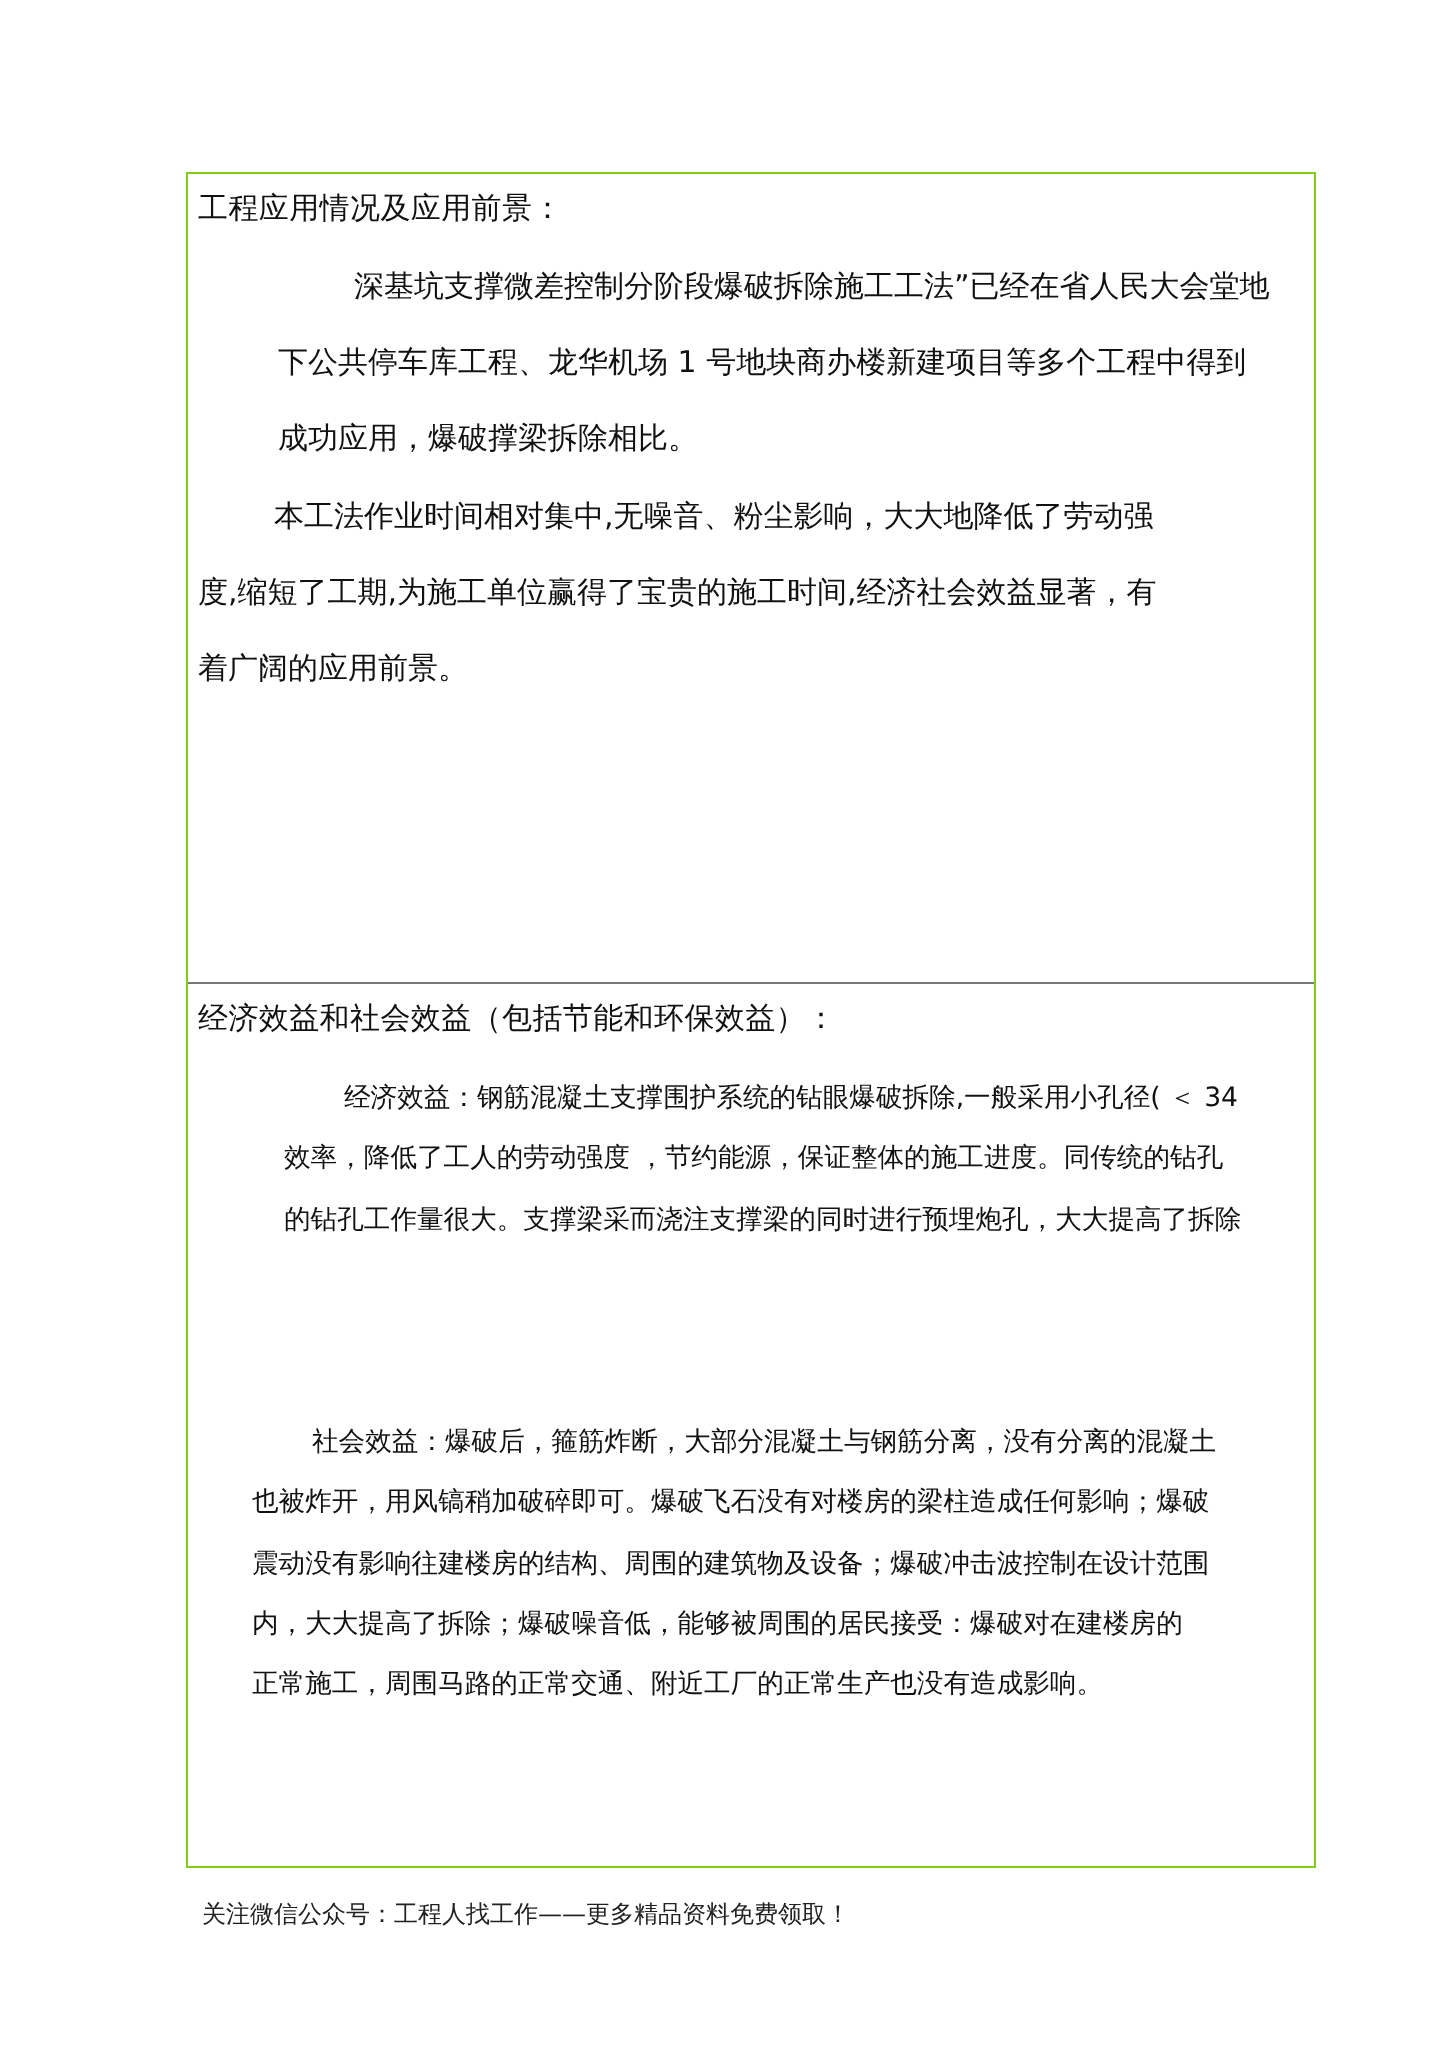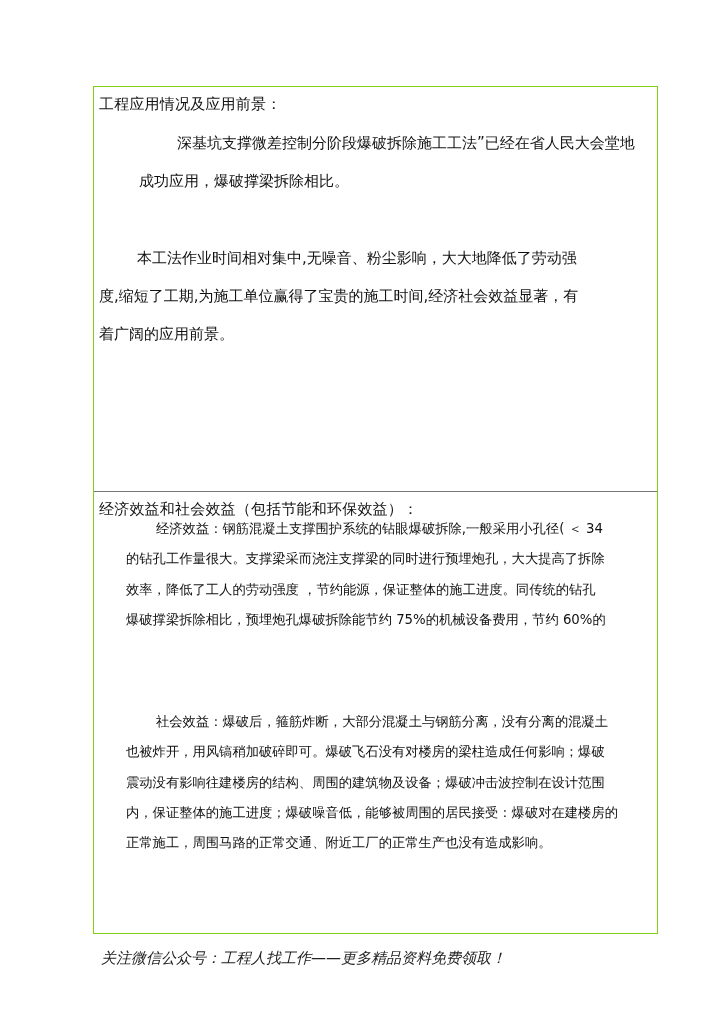--- a/index.html
+++ b/index.html
@@ -11,49 +11,49 @@
            border-bottom:1px solid #777; box-sizing:border-box; }
   .cell2 { position:absolute; left:0; top:405px; width:100%; height:442px; }
   .h { position:absolute; left:5px; font-size:15px; white-space:nowrap; letter-spacing:0.2px; }
   .p1 { position:absolute; left:5px; width:555px; font-size:15px; line-height:38px;
         text-align:justify; }
   .p1 .ln { display:block; height:38px; white-space:nowrap; overflow:hidden; }
   .p2 { position:absolute; left:32px; width:524px; font-size:13.3px; line-height:30.3px; }
   .p2 .ln { display:block; height:30.3px; white-space:nowrap; overflow:hidden; }
   .indent1 { padding-left:38px; }
   .indent2 { padding-left:30px; }
-  .footer { position:absolute; left:101px; top:949px; font-size:15px; color:#222; white-space:nowrap;font-style:italic; }
+  .footer { position:absolute; left:101px; top:949px; font-size:12px; color:#222; white-space:nowrap; }
 </style>
 </head>
 <body>
 
 <div class="table">
   <div class="cell1">
     <div class="h" style="top:8px;">工程应用情况及应用前景：</div>
     <div class="p1" style="top:37px;margin-left:40px;">
       <span class="ln indent1">深基坑支撑微差控制分阶段爆破拆除施工工法”已经在省人民大会堂地</span>
+      <span class="ln">下公共停车库工程、龙华机场 1 号地块商办楼新建项目等多个工程中得到</span>
       <span class="ln">成功应用，爆破撑梁拆除相比。</span>
     </div>
     <div class="p1" style="top:152px;">
       <span class="ln indent1">本工法作业时间相对集中,无噪音、粉尘影响，大大地降低了劳动强</span>
       <span class="ln">度,缩短了工期,为施工单位赢得了宝贵的施工时间,经济社会效益显著，有</span>
       <span class="ln">着广阔的应用前景。</span>
     </div>
   </div>
   <div class="cell2">
     <div class="h" style="top:8px;">经济效益和社会效益（包括节能和环保效益）：</div>
-    <div class="p2" style="top:22px;">
+    <div class="p2" style="top:43px;margin-left:16px;">
       <span class="ln indent2">经济效益：钢筋混凝土支撑围护系统的钻眼爆破拆除,一般采用小孔径( ＜ 34</span>
+      <span class="ln">效率，降低了工人的劳动强度 ，节约能源，保证整体的施工进度。同传统的钻孔</span>
       <span class="ln">的钻孔工作量很大。支撑梁采而浇注支撑梁的同时进行预埋炮孔，大大提高了拆除</span>
-      <span class="ln">效率，降低了工人的劳动强度 ，节约能源，保证整体的施工进度。同传统的钻孔</span>
-      <span class="ln">爆破撑梁拆除相比，预埋炮孔爆破拆除能节约 75%的机械设备费用，节约 60%的</span>
     </div>
     <div class="p2" style="top:215px;">
       <span class="ln indent2">社会效益：爆破后，箍筋炸断，大部分混凝土与钢筋分离，没有分离的混凝土</span>
       <span class="ln">也被炸开，用风镐稍加破碎即可。爆破飞石没有对楼房的梁柱造成任何影响；爆破</span>
       <span class="ln">震动没有影响往建楼房的结构、周围的建筑物及设备；爆破冲击波控制在设计范围</span>
-      <span class="ln">内，保证整体的施工进度；爆破噪音低，能够被周围的居民接受：爆破对在建楼房的</span>
+      <span class="ln">内，大大提高了拆除；爆破噪音低，能够被周围的居民接受：爆破对在建楼房的</span>
       <span class="ln">正常施工，周围马路的正常交通、附近工厂的正常生产也没有造成影响。</span>
     </div>
   </div>
 </div>
 
 <div class="footer">关注微信公众号：工程人找工作——更多精品资料免费领取！</div>
 
 </body></html>

